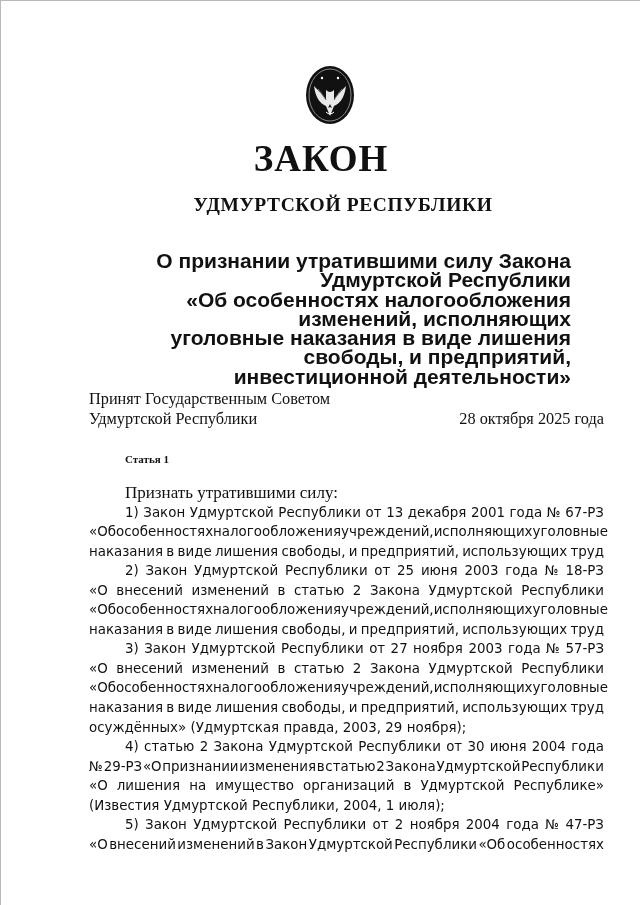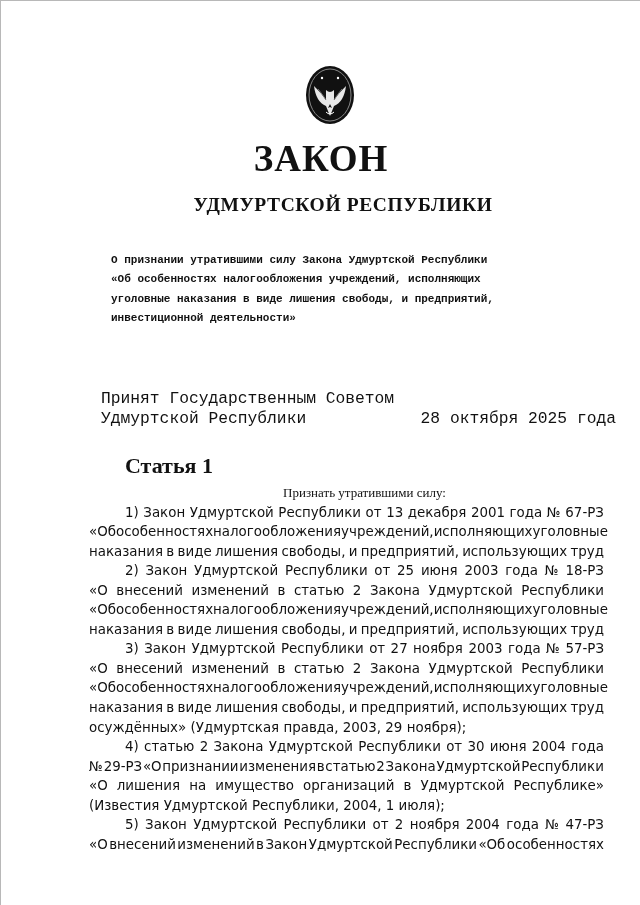--- a/index.html
+++ b/index.html
@@ -19,31 +19,31 @@
       font-family: "Liberation Serif", serif; font-weight: bold; font-size: 37px;
       letter-spacing: 1px;
     }
     .subtitle {
       position: absolute; left: 0; width: 680px; top: 193px; text-align: center;
       font-family: "Liberation Serif", serif; font-weight: bold; font-size: 19.5px;
       letter-spacing: 0.6px;
     }
     .heading-block {
       position: absolute; left: 110px; width: 460px; top: 250px;
-      font-family: Liberation Mono, monospace; font-weight: bold; font-size: 11px;
-      text-align: left; line-height: 19.3px;
+      font-family: Liberation Sans, sans-serif; font-weight: bold; font-size: 21px;
+      text-align: right; line-height: 19.3px;
     }
     .adopted {
       position: absolute; left: 88px; top: 388px; width: 515px;
-      font-family: Liberation Mono, monospace; font-size: 16.3px; line-height: 19.5px; margin-left: 12px;
+      font-family: Liberation Serif, serif; font-size: 16.3px; line-height: 19.5px;
     }
     .adopted .row { display: flex; justify-content: space-between; }
     .article-title {
       position: absolute; left: 124px; top: 452px;
-      font-family: "Liberation Serif", serif; font-weight: bold; font-size: 22px;
+      font-family: "Liberation Serif", serif; font-weight: bold; font-size: 11px;
     }
     .body-text {
       position: absolute; left: 88px; top: 482px; width: 515px;
       font-family: "DejaVu Sans", sans-serif; font-size: 13.4px; line-height: 19.55px;
     }
     .body-text .serif { font-family: "Liberation Serif", serif; font-size: 16.3px; }
     .jl { display: flex; justify-content: space-between; white-space: nowrap; }
     .jl.ind { padding-left: 36px; }
     .ll { white-space: nowrap; }
     .ll.ind { padding-left: 36px; }
@@ -60,37 +60,37 @@
   <circle cx="18" cy="14" r="1.2" fill="#fff"></circle>
   <circle cx="34" cy="14" r="1.2" fill="#fff"></circle>
   <path d="M22 48 Q26 52 30 48" stroke="#fff" stroke-width="1" fill="none"></path>
 </svg>
 
 <div class="title">ЗАКОН</div>
 <div class="subtitle" style="width:640px;left:22px;">УДМУРТСКОЙ РЕСПУБЛИКИ</div>
 
 <div class="heading-block">
   <div>О признании утратившими силу Закона Удмуртской Республики</div>
-  <div>«Об особенностях налогообложения учреждений, исполняющих</div>
+  <div>«Об особенностях налогообложения изменений, исполняющих</div>
   <div>уголовные наказания в виде лишения свободы, и предприятий,</div>
   <div>инвестиционной деятельности»</div>
 </div>
 
 <div class="adopted">
   <div>Принят Государственным Советом</div>
   <div class="row">
     <span>Удмуртской Республики</span>
     <span>28 октября 2025 года</span>
   </div>
 </div>
 
 <div class="article-title">Статья 1</div>
 
 <div class="body-text">
-  <div class="ll ind serif" style="font-family:'Liberation Serif',serif;font-size:13px;text-align:center;">Признать утратившими силу:</div>
+  <div class="ll ind serif" style="font-family:'Liberation Serif',serif;font-size:17px;">Признать утратившими силу:</div>
   <div id="items">
       <div>
         <div class="jl ind">
           <span>1)</span>
           <span>Закон</span>
           <span>Удмуртской</span>
           <span>Республики</span>
           <span>от</span>
           <span>13</span>
           <span>декабря</span>

